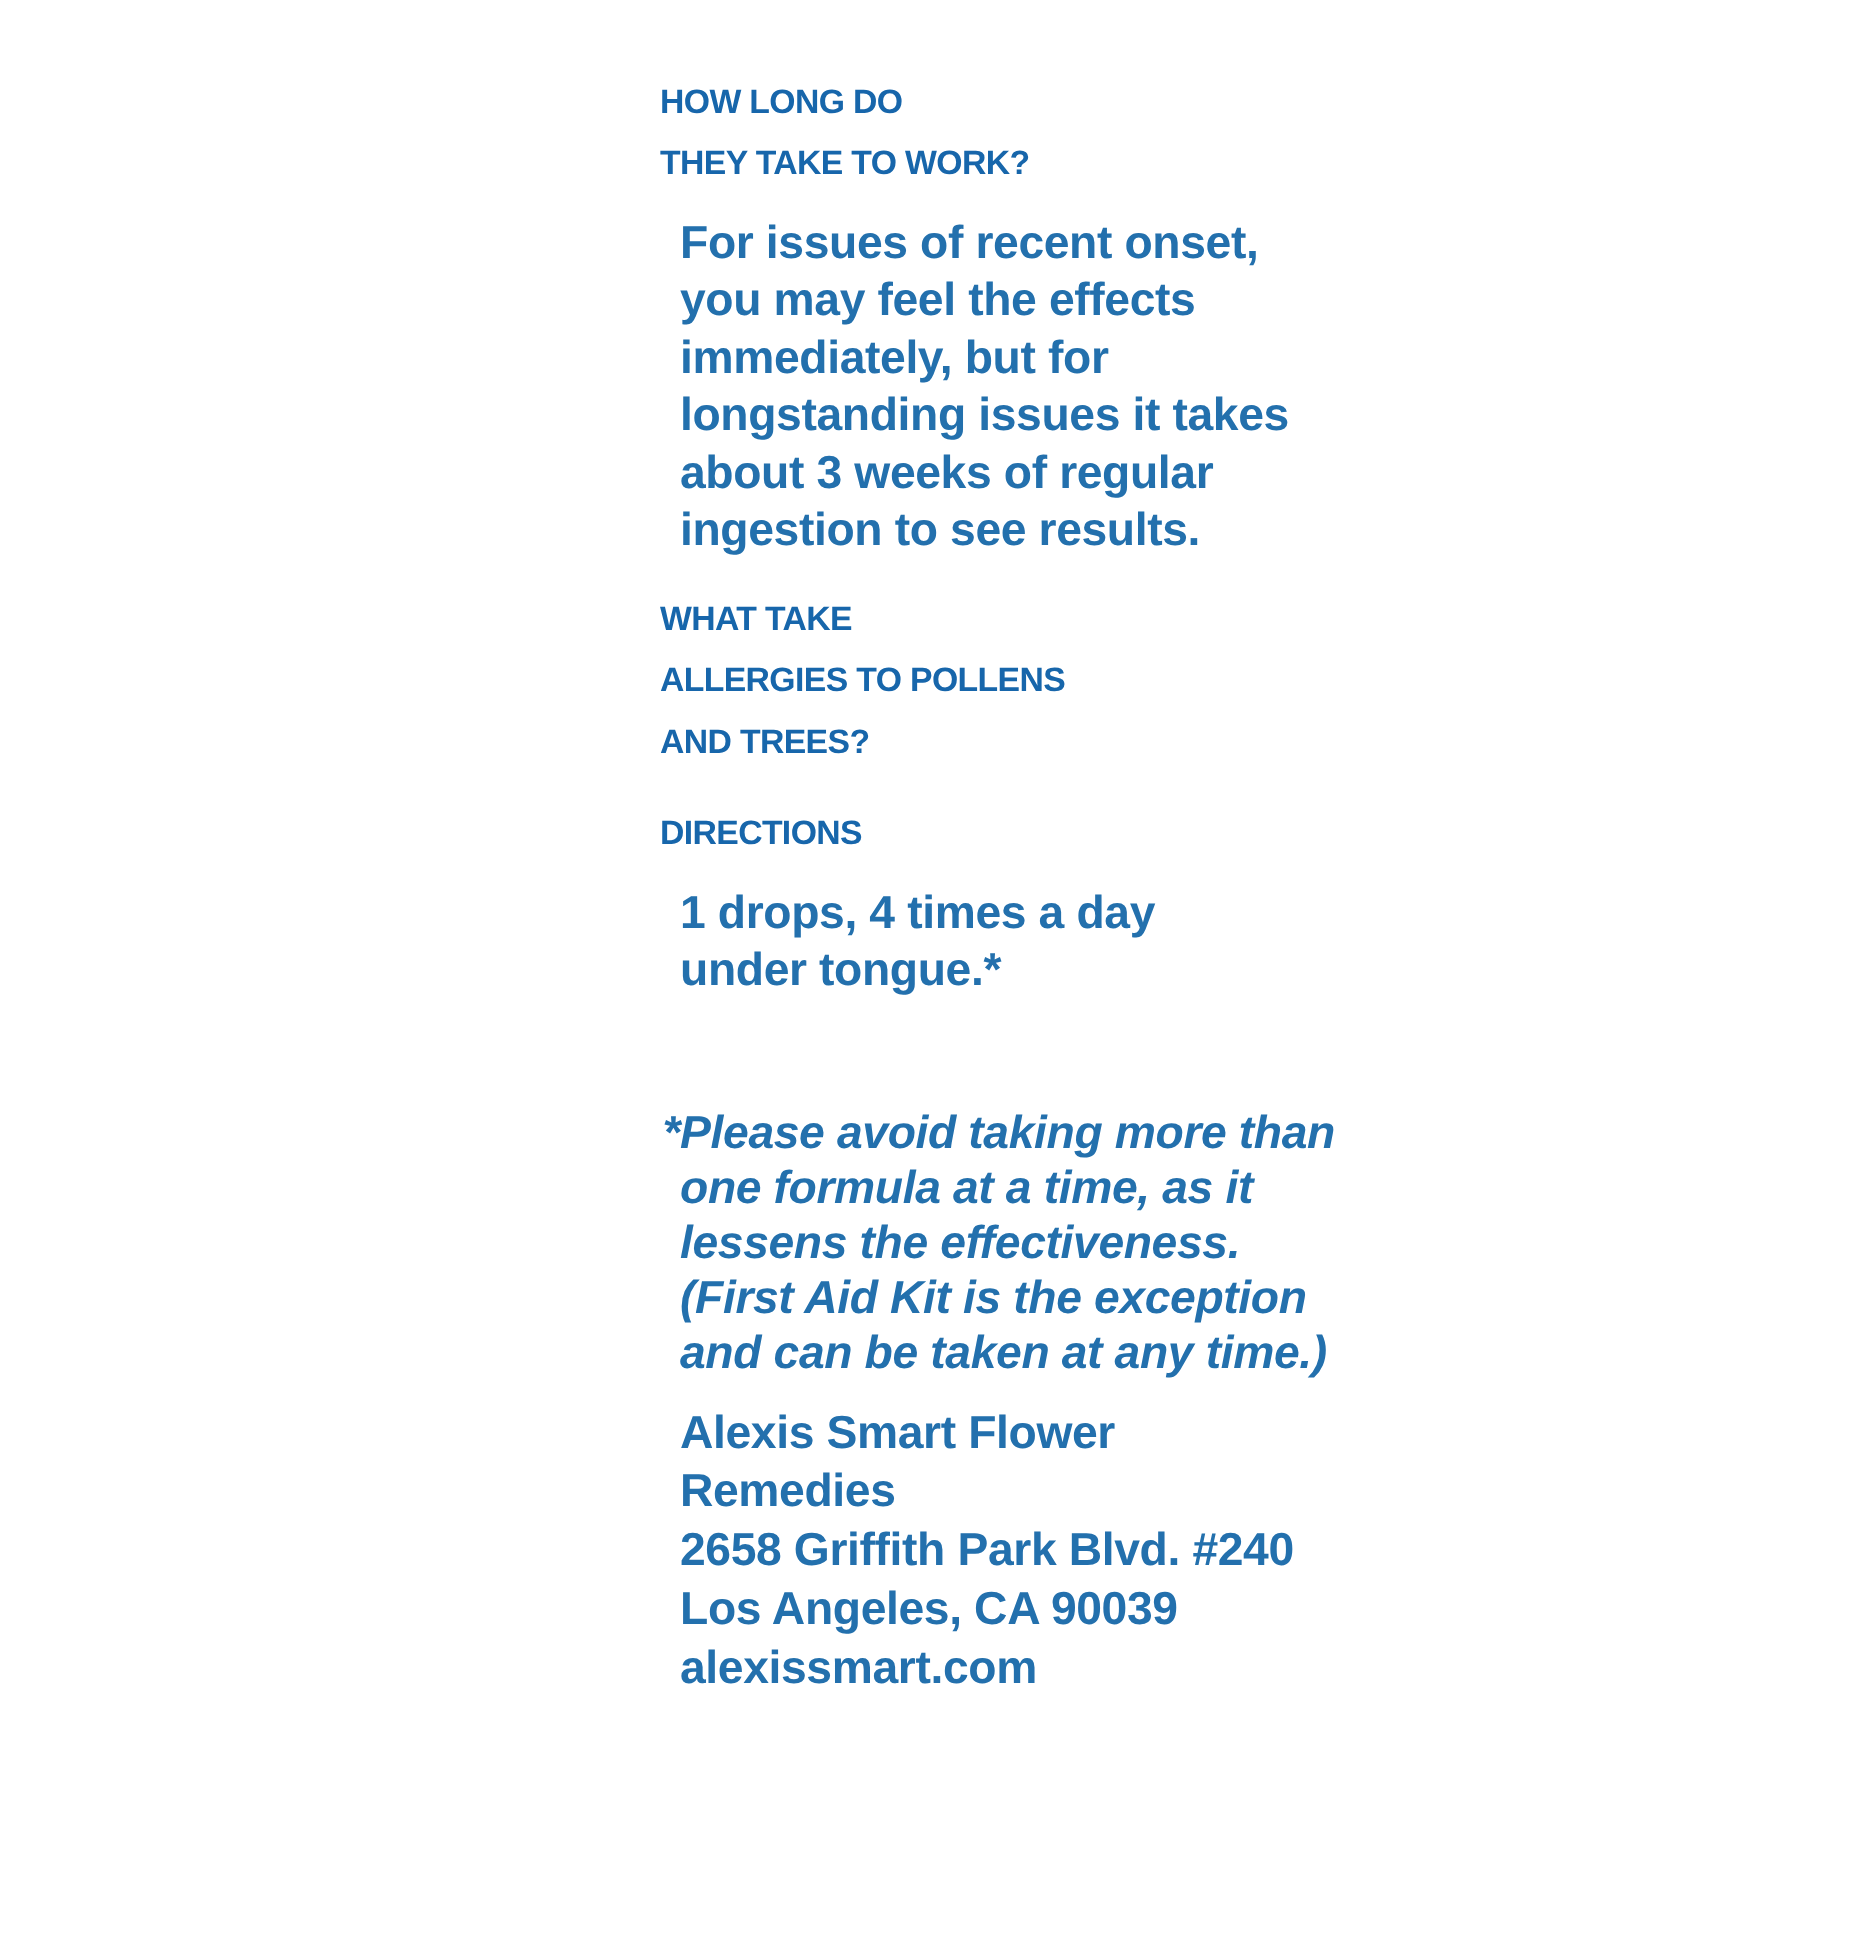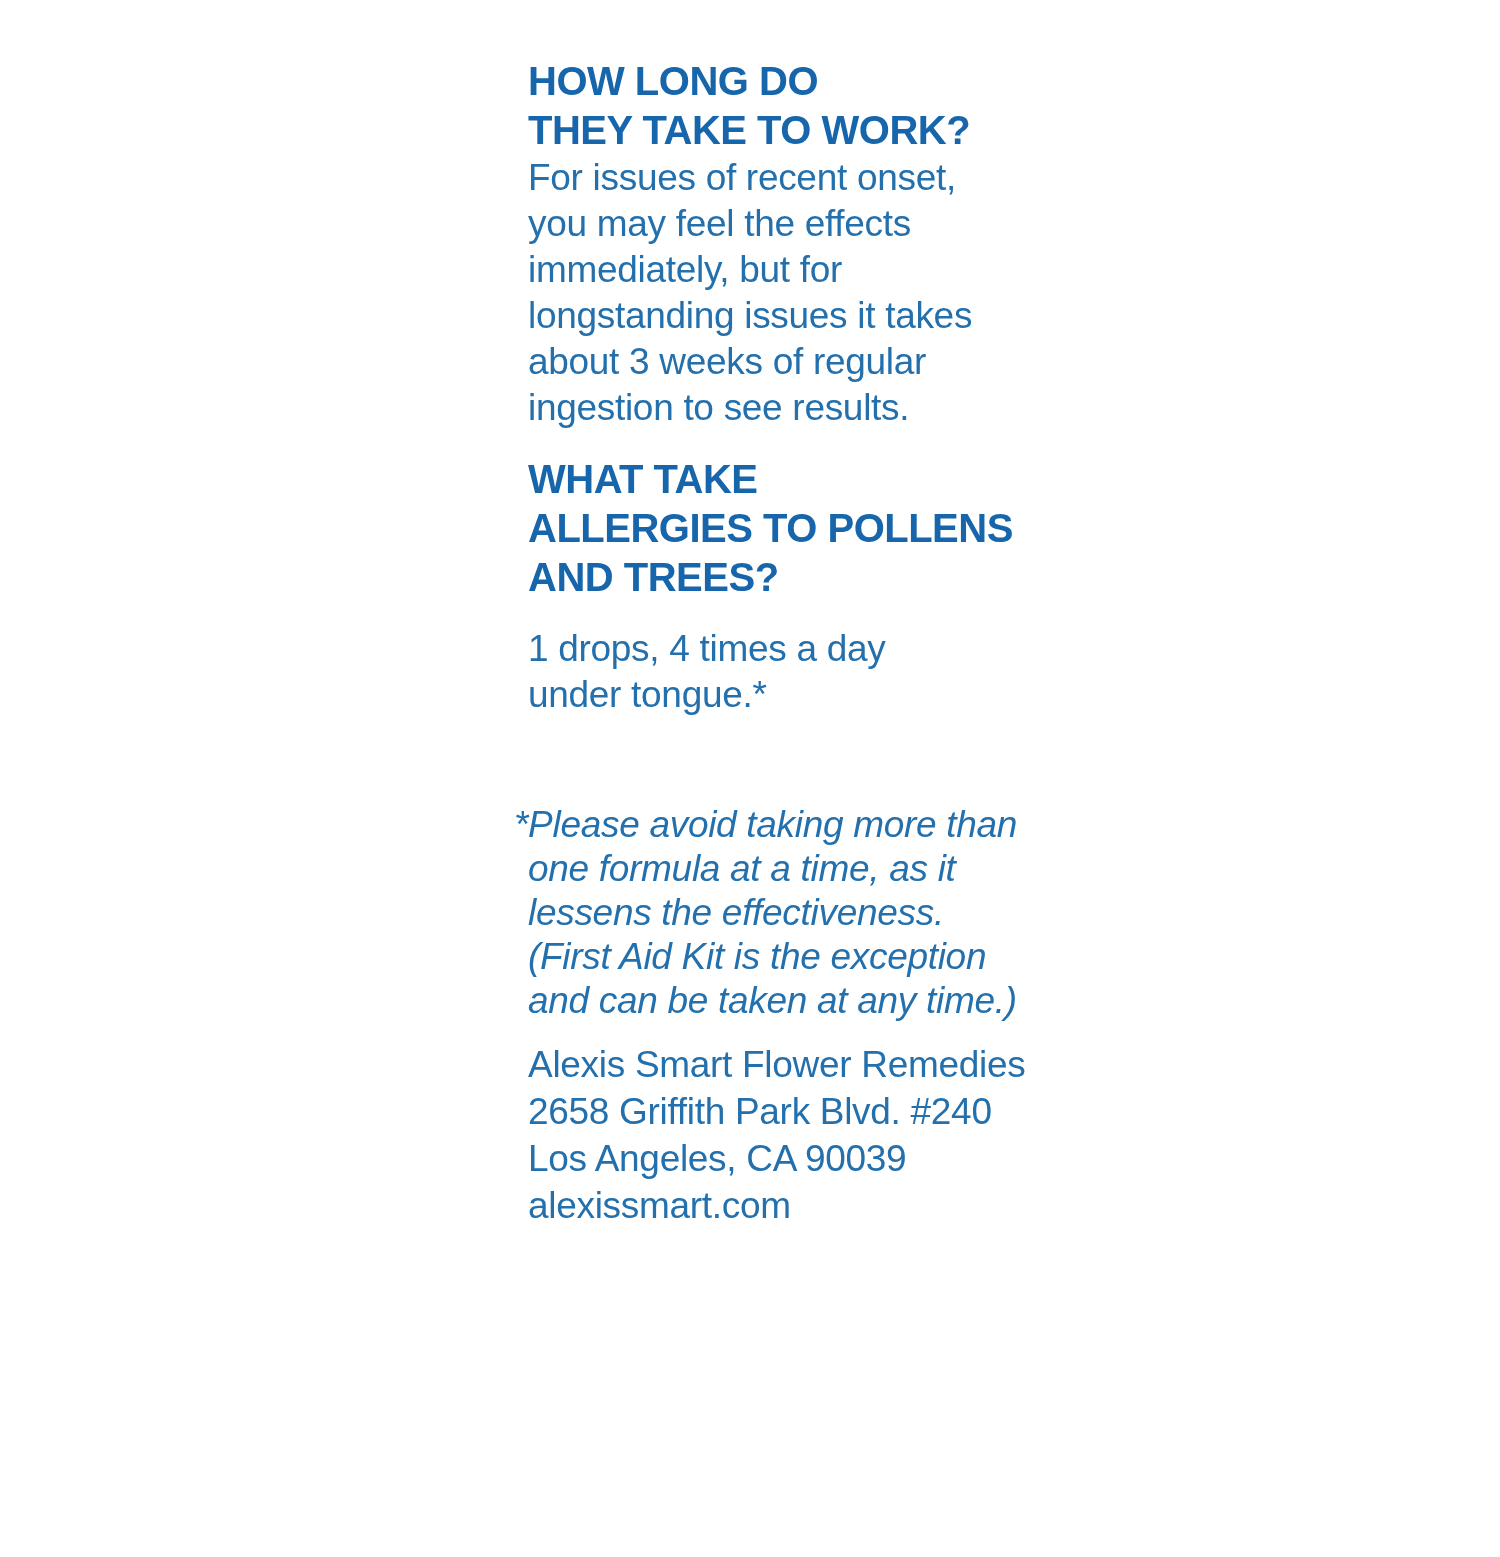--- a/index.html
+++ b/index.html
@@ -19,34 +19,35 @@
     position: absolute;
     left: 528px;
     top: 57px;
     width: 560px;
   }
   .section {
     margin: 0 0 24px 0;
   }
   .heading {
     margin: 0;
-    font-size: 40px;
+    font-size: 27px;
     line-height: 49px;
     font-weight: bold;
     letter-spacing: -0.5px;
     color: var(--heading-color, #1766ab);
     white-space: pre-line;
   }
   .body-text {
-    margin: 0;
+    margin: 16px;
     font-size: 37px;
     line-height: 46px;
     letter-spacing: -0.3px;
     color: var(--body-color, #2370ad);
     white-space: pre-line;
+    font-weight: bold;
   }
   .footnote {
     margin-top: 85px;
     font-style: italic;
     line-height: 44px;
     text-indent: -14px; 
   }
   .contact {
     display: block;
     margin-top: 18px;
@@ -71,20 +72,21 @@
 ingestion to see results.</p>
     </section>
 
     <section class="section">
       <h2 class="heading">WHAT TAKE
 ALLERGIES TO POLLENS
 AND TREES?</h2>
     </section>
 
     <section class="section">
+      <h2 class="heading">DIRECTIONS</h2>
       <p class="body-text">1 drops, 4 times a day
 under tongue.*</p>
     </section>
 
     <p class="body-text footnote">*Please avoid taking more than
 one formula at a time, as it
 lessens the effectiveness.
 (First Aid Kit is the exception
 and can be taken at any time.)</p>
 

